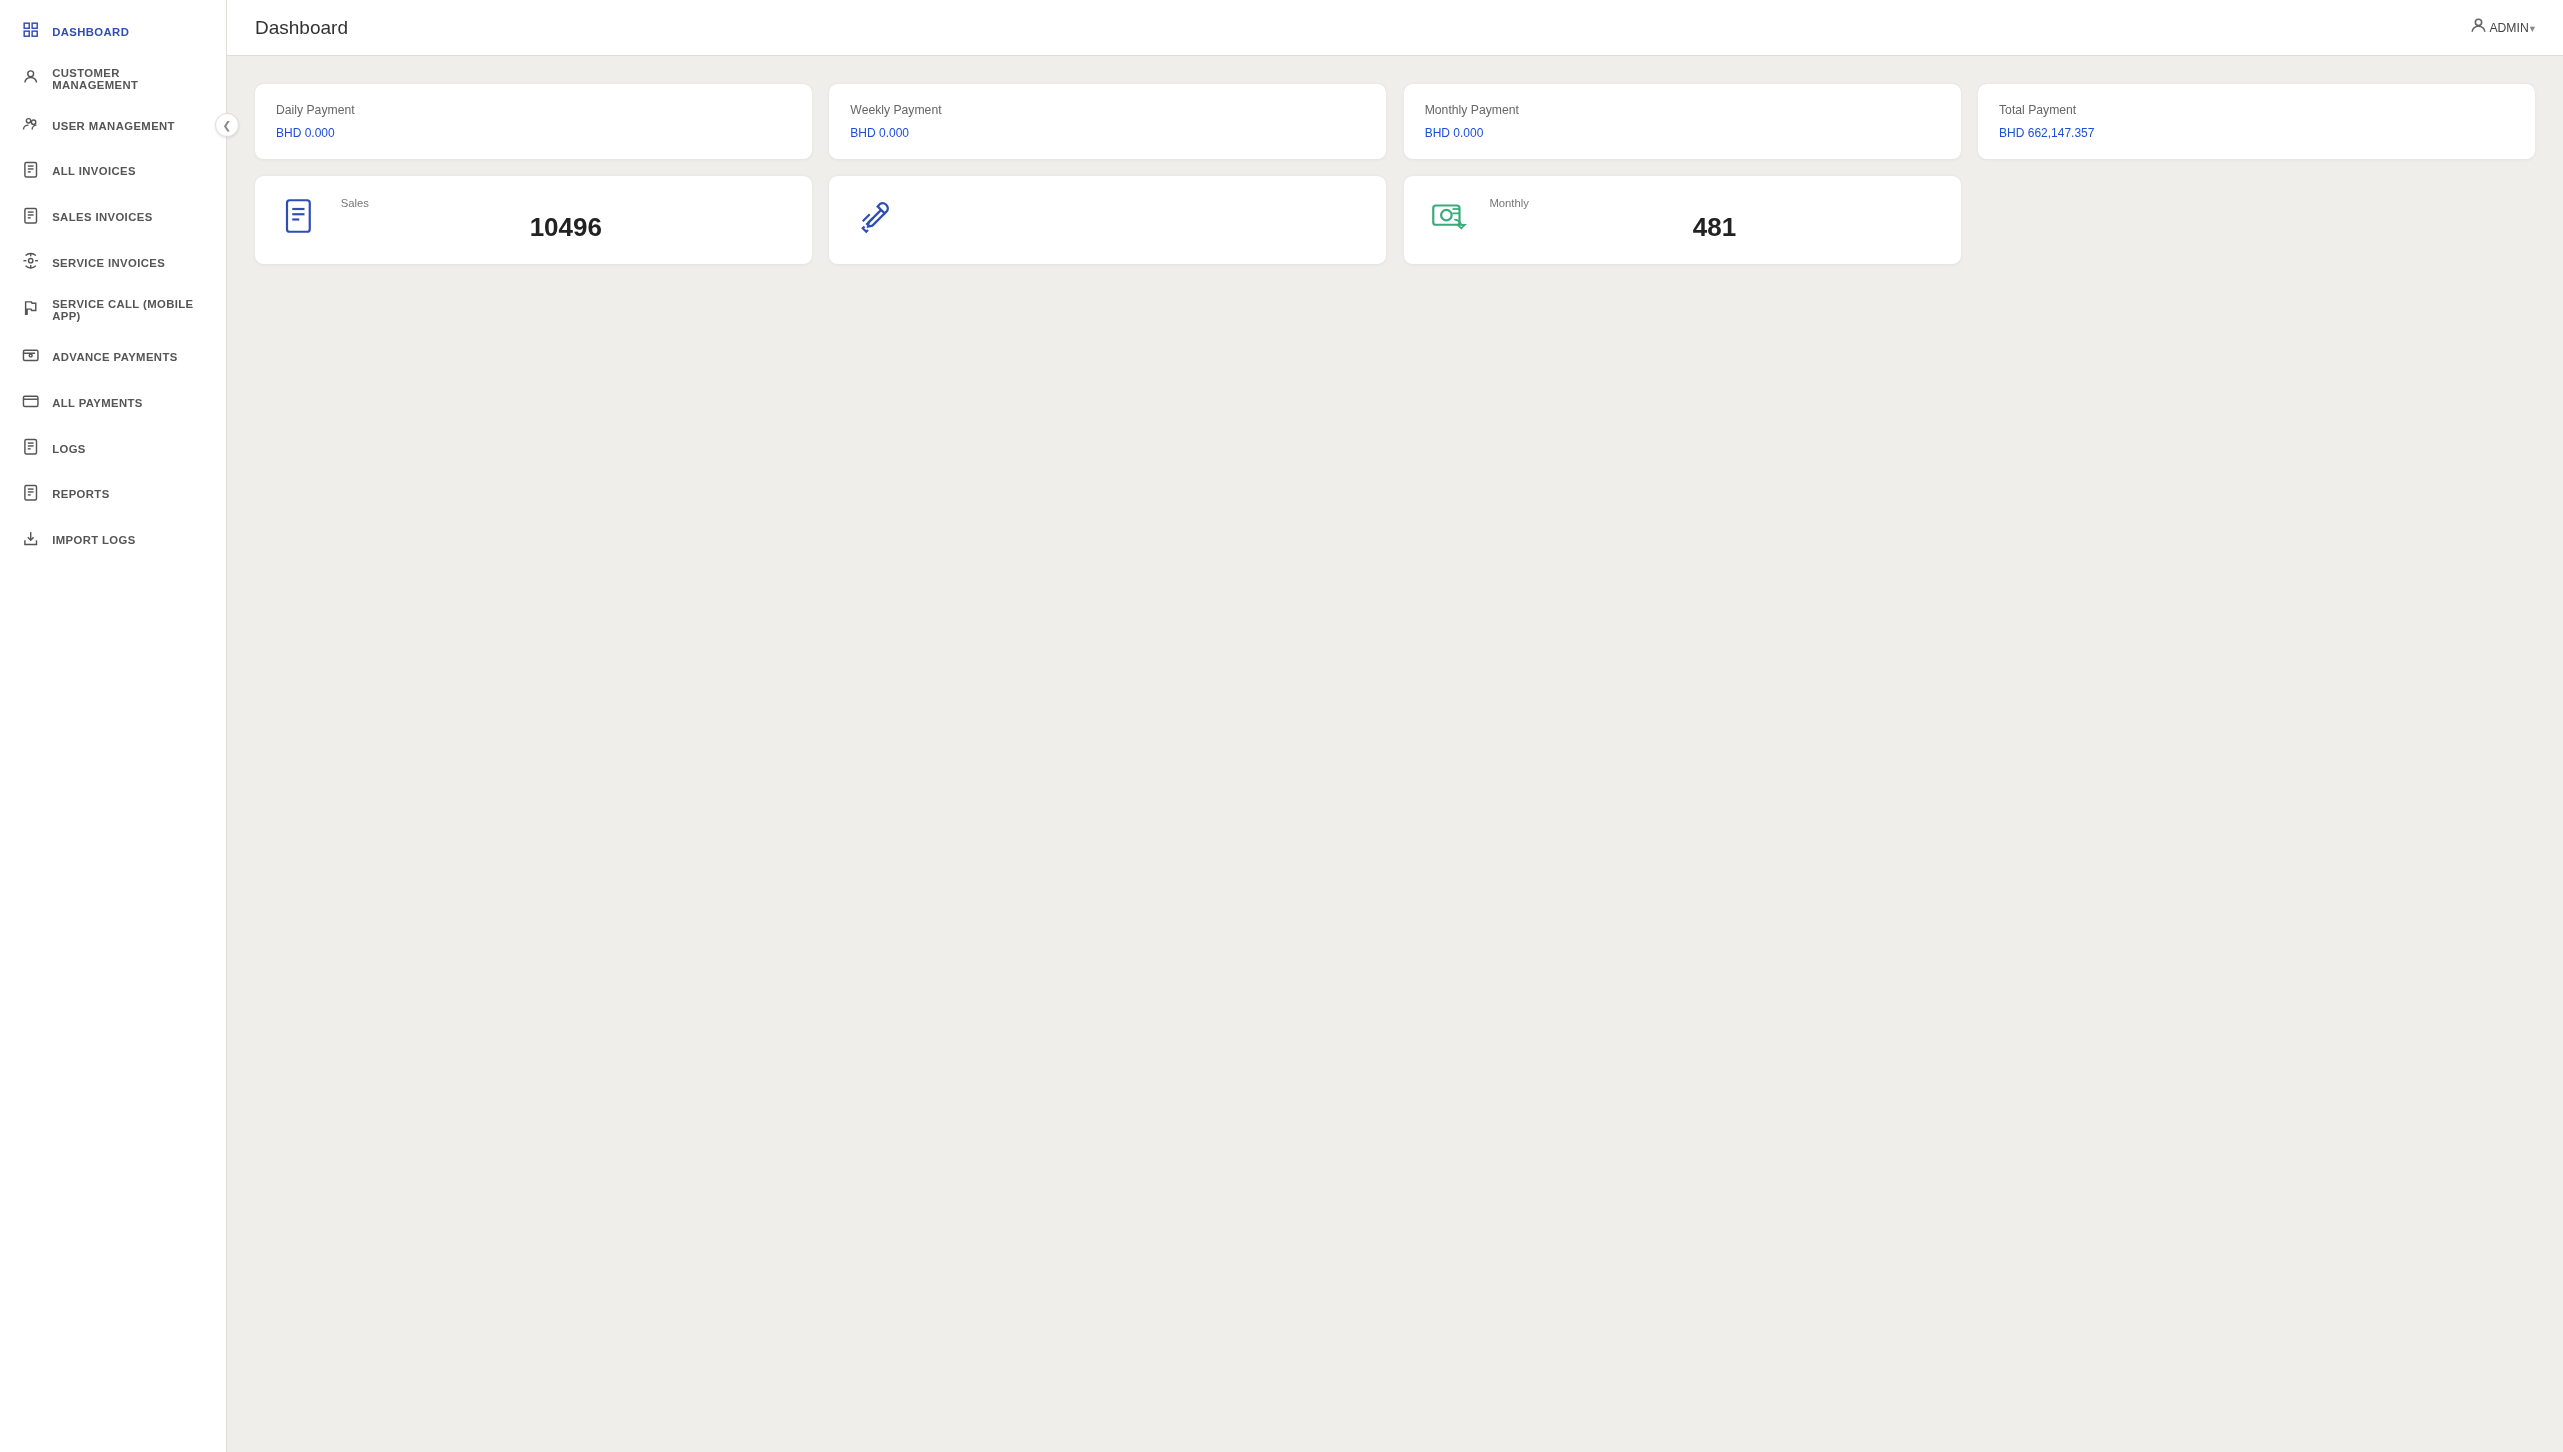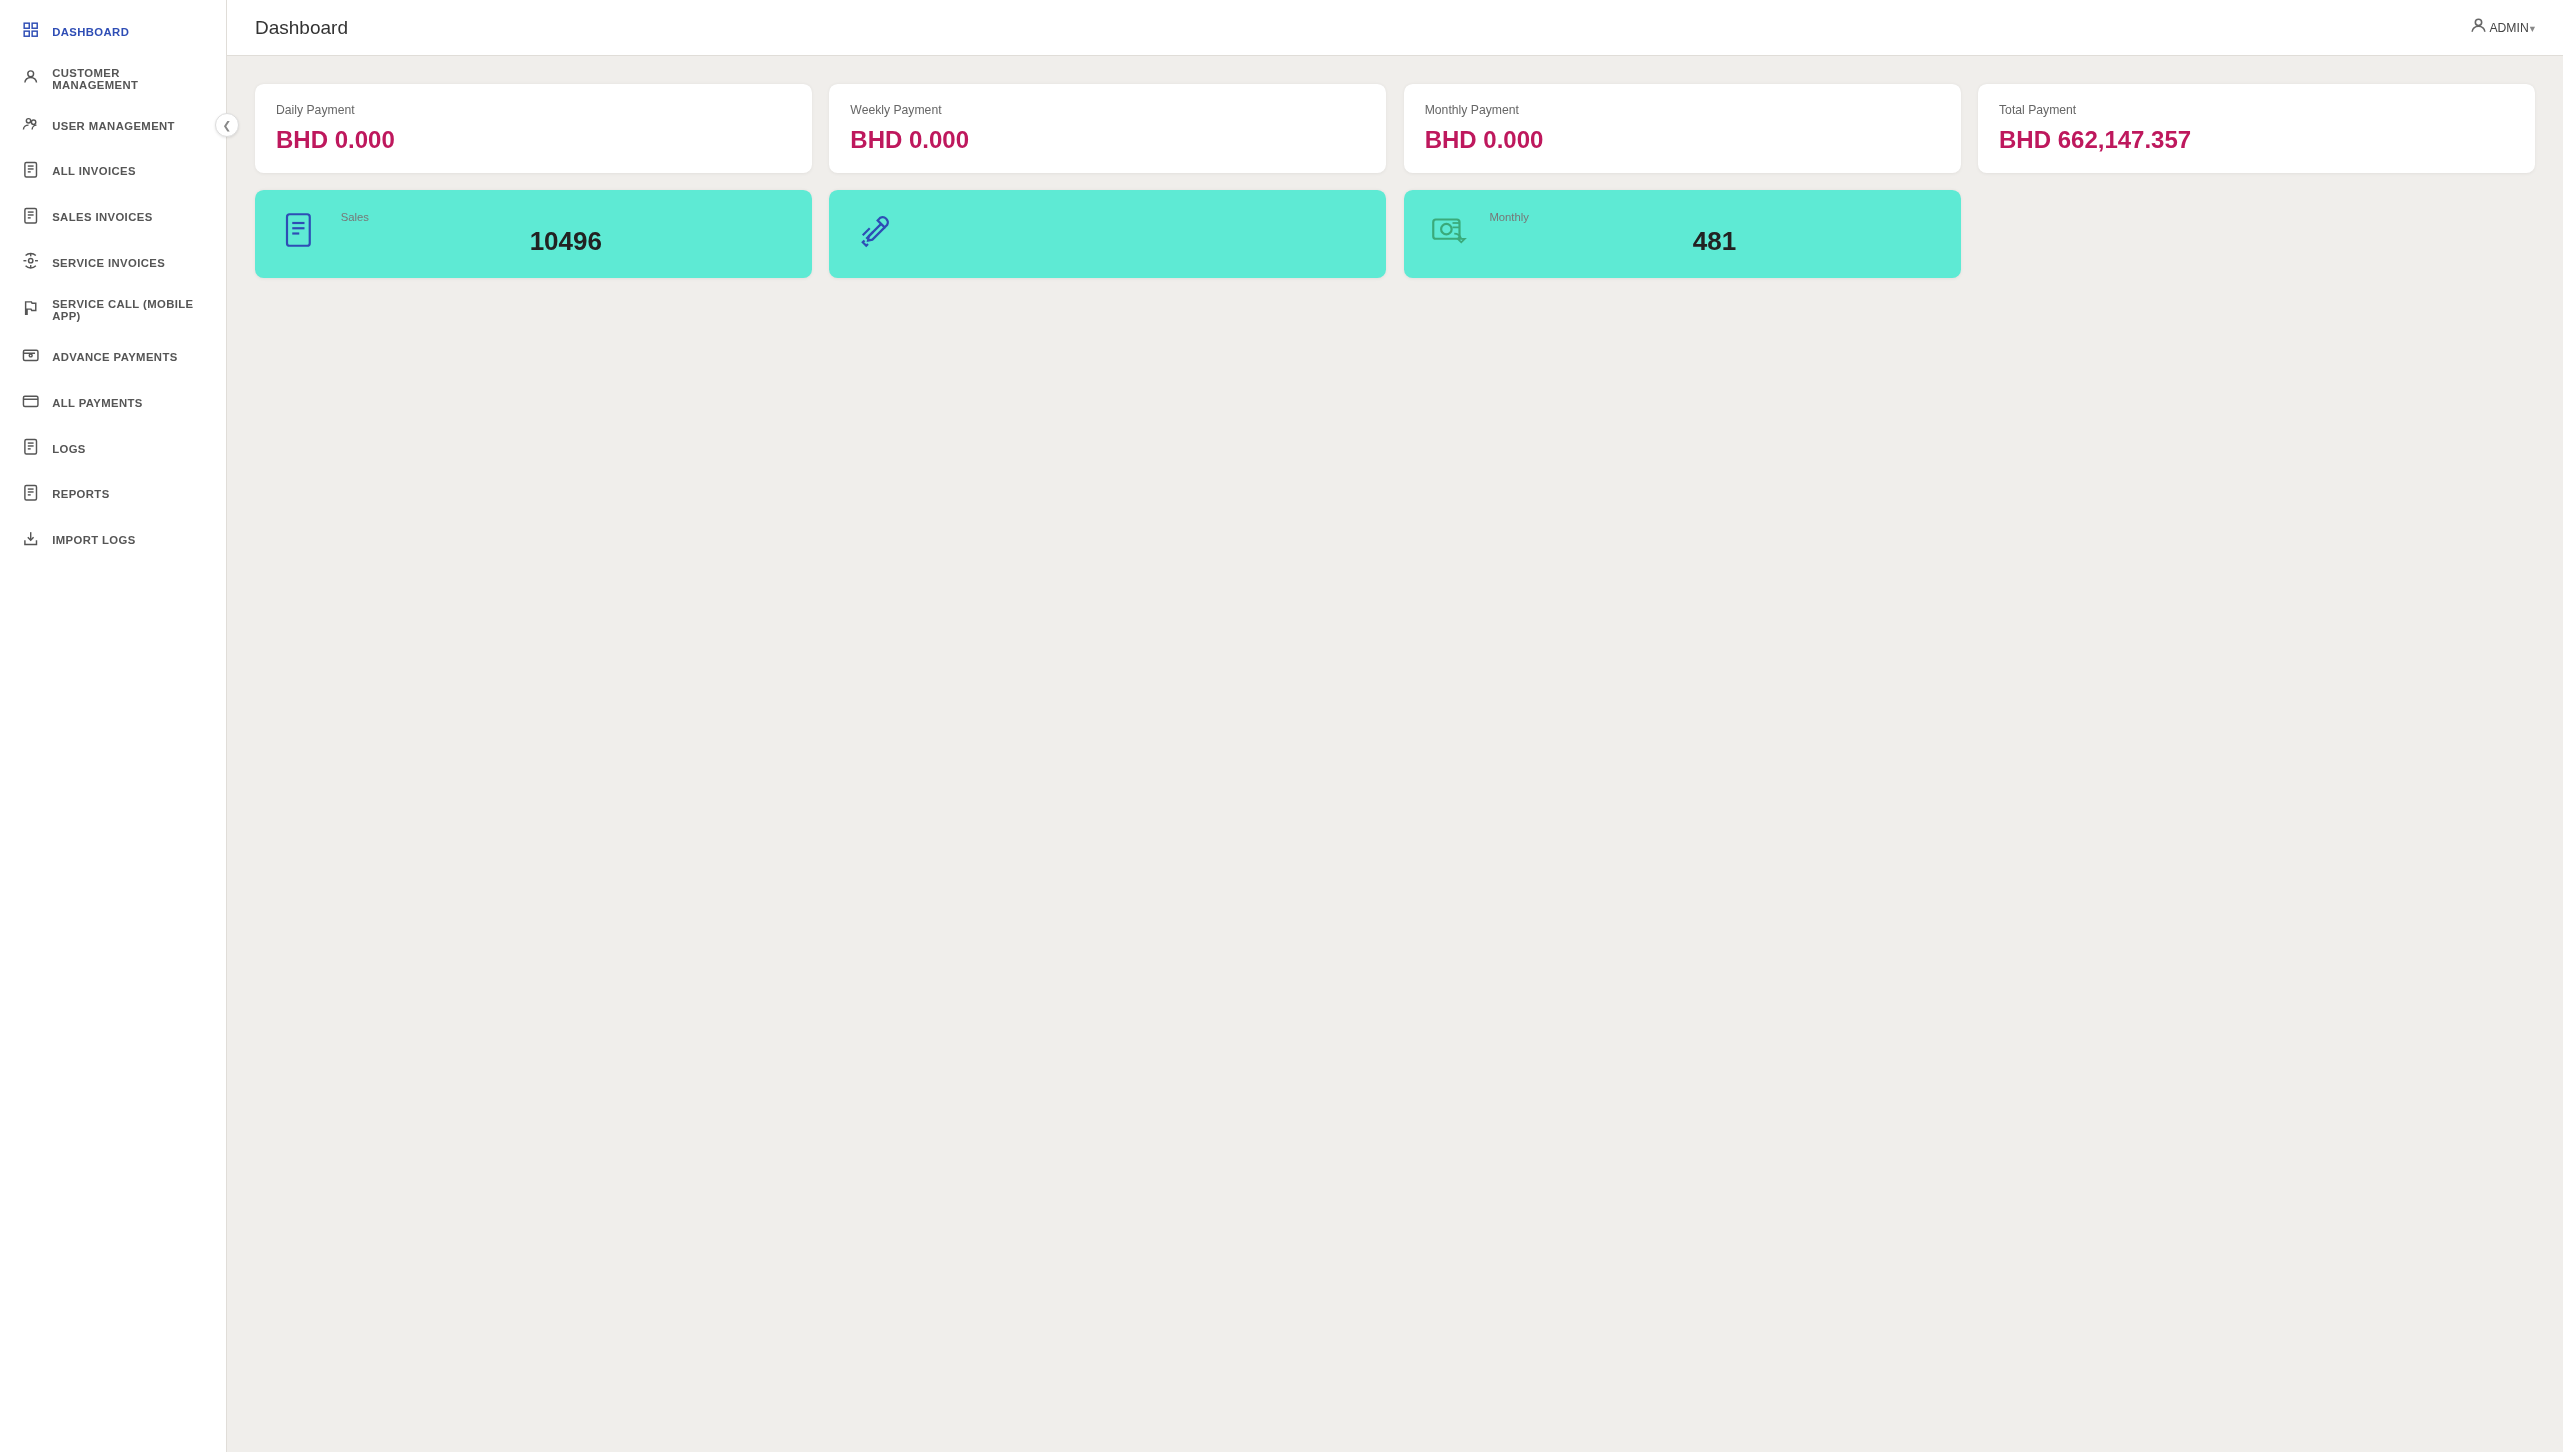--- a/index.html
+++ b/index.html
@@ -146,33 +146,33 @@
       padding: 19px 21px;
       box-shadow: 0 0.9px 3.5px rgba(0,0,0,0.06);
     }
     .stat-card .label {
       font-size: 12.2px;
       color: #666;
       font-weight: 400;
       margin-bottom: 8.7px;
     }
     .stat-card .value {
-      font-size: 24px;
-      font-weight: 700;
-      color: #be185d;
+      font-size: 12px;
+      font-weight: 400;
+      color: #1d4ed8;
     }
 
     
     .count-cards-row {
       display: grid;
       grid-template-columns: repeat(4, 1fr);
       gap: 17.4px;
     }
     .count-card {
-      background: #5eead4;
+      background: #ffffff;
       border-radius: 8.7px;
       padding: 19px 21px;
       box-shadow: 0 0.9px 3.5px rgba(0,0,0,0.06);
       display: flex;
       align-items: center;
       gap: 15.7px;
     }
     .count-icon {
       font-size: 31px;
       width: 49px;

